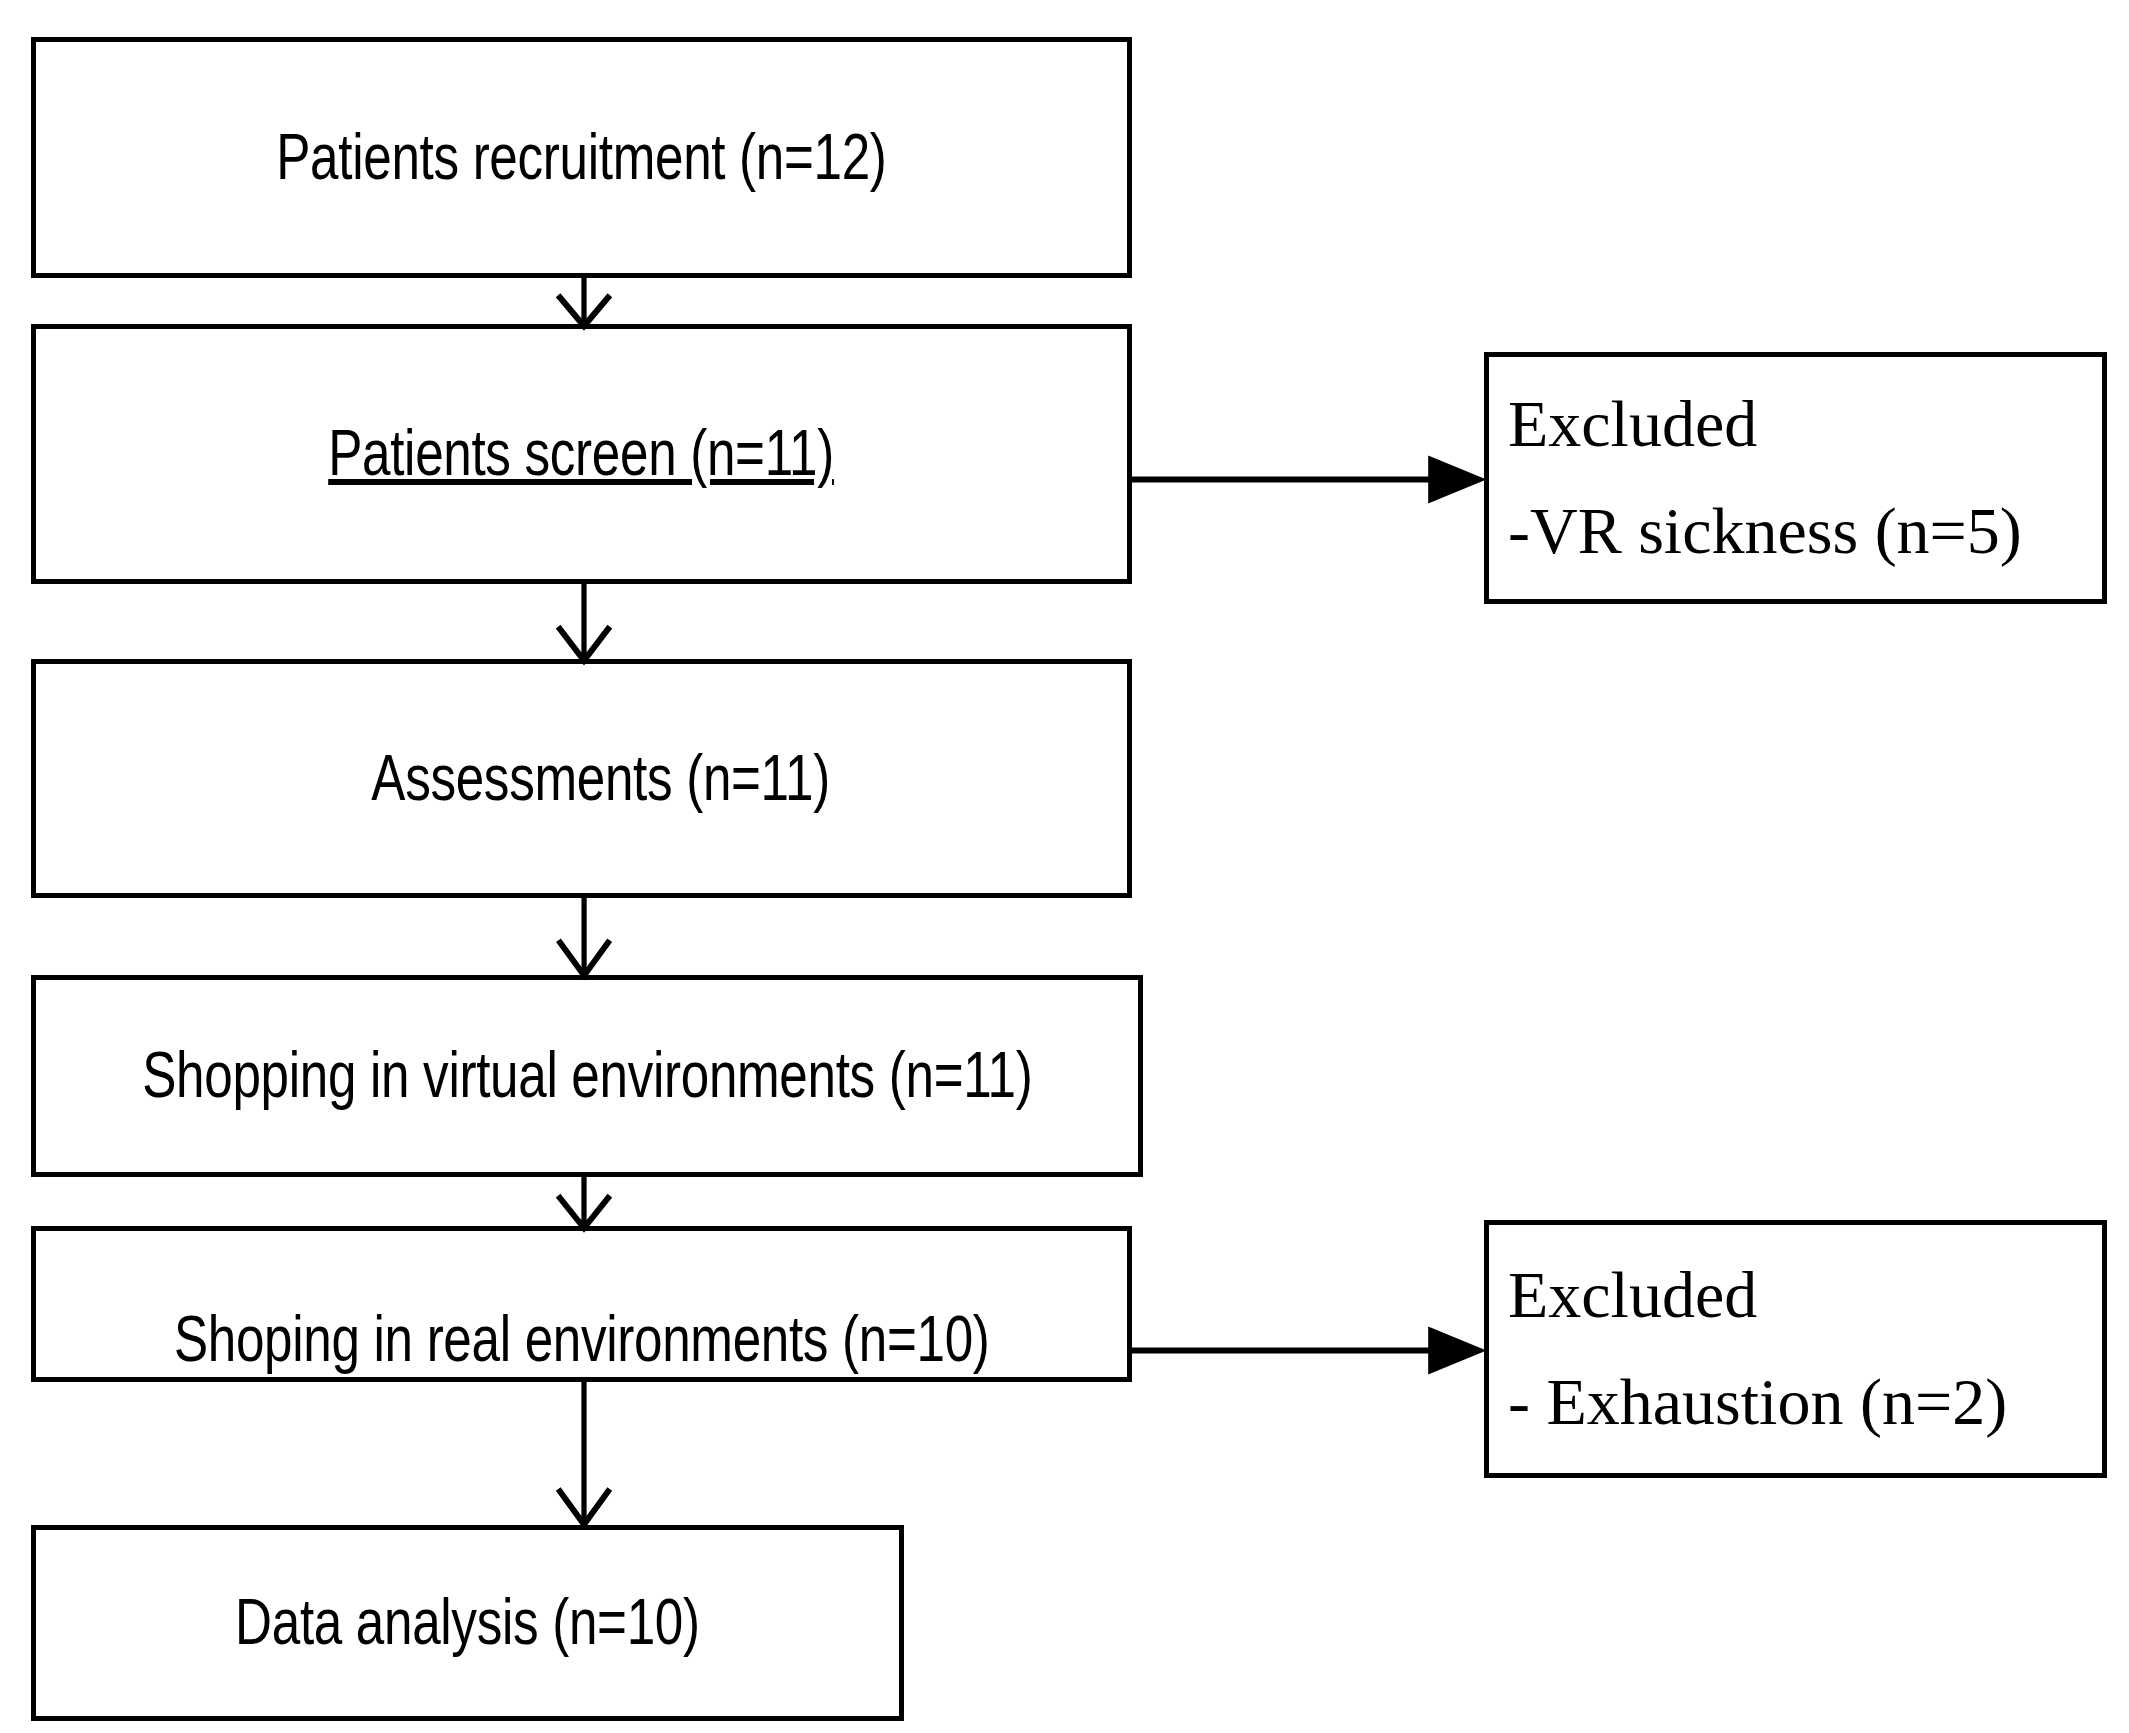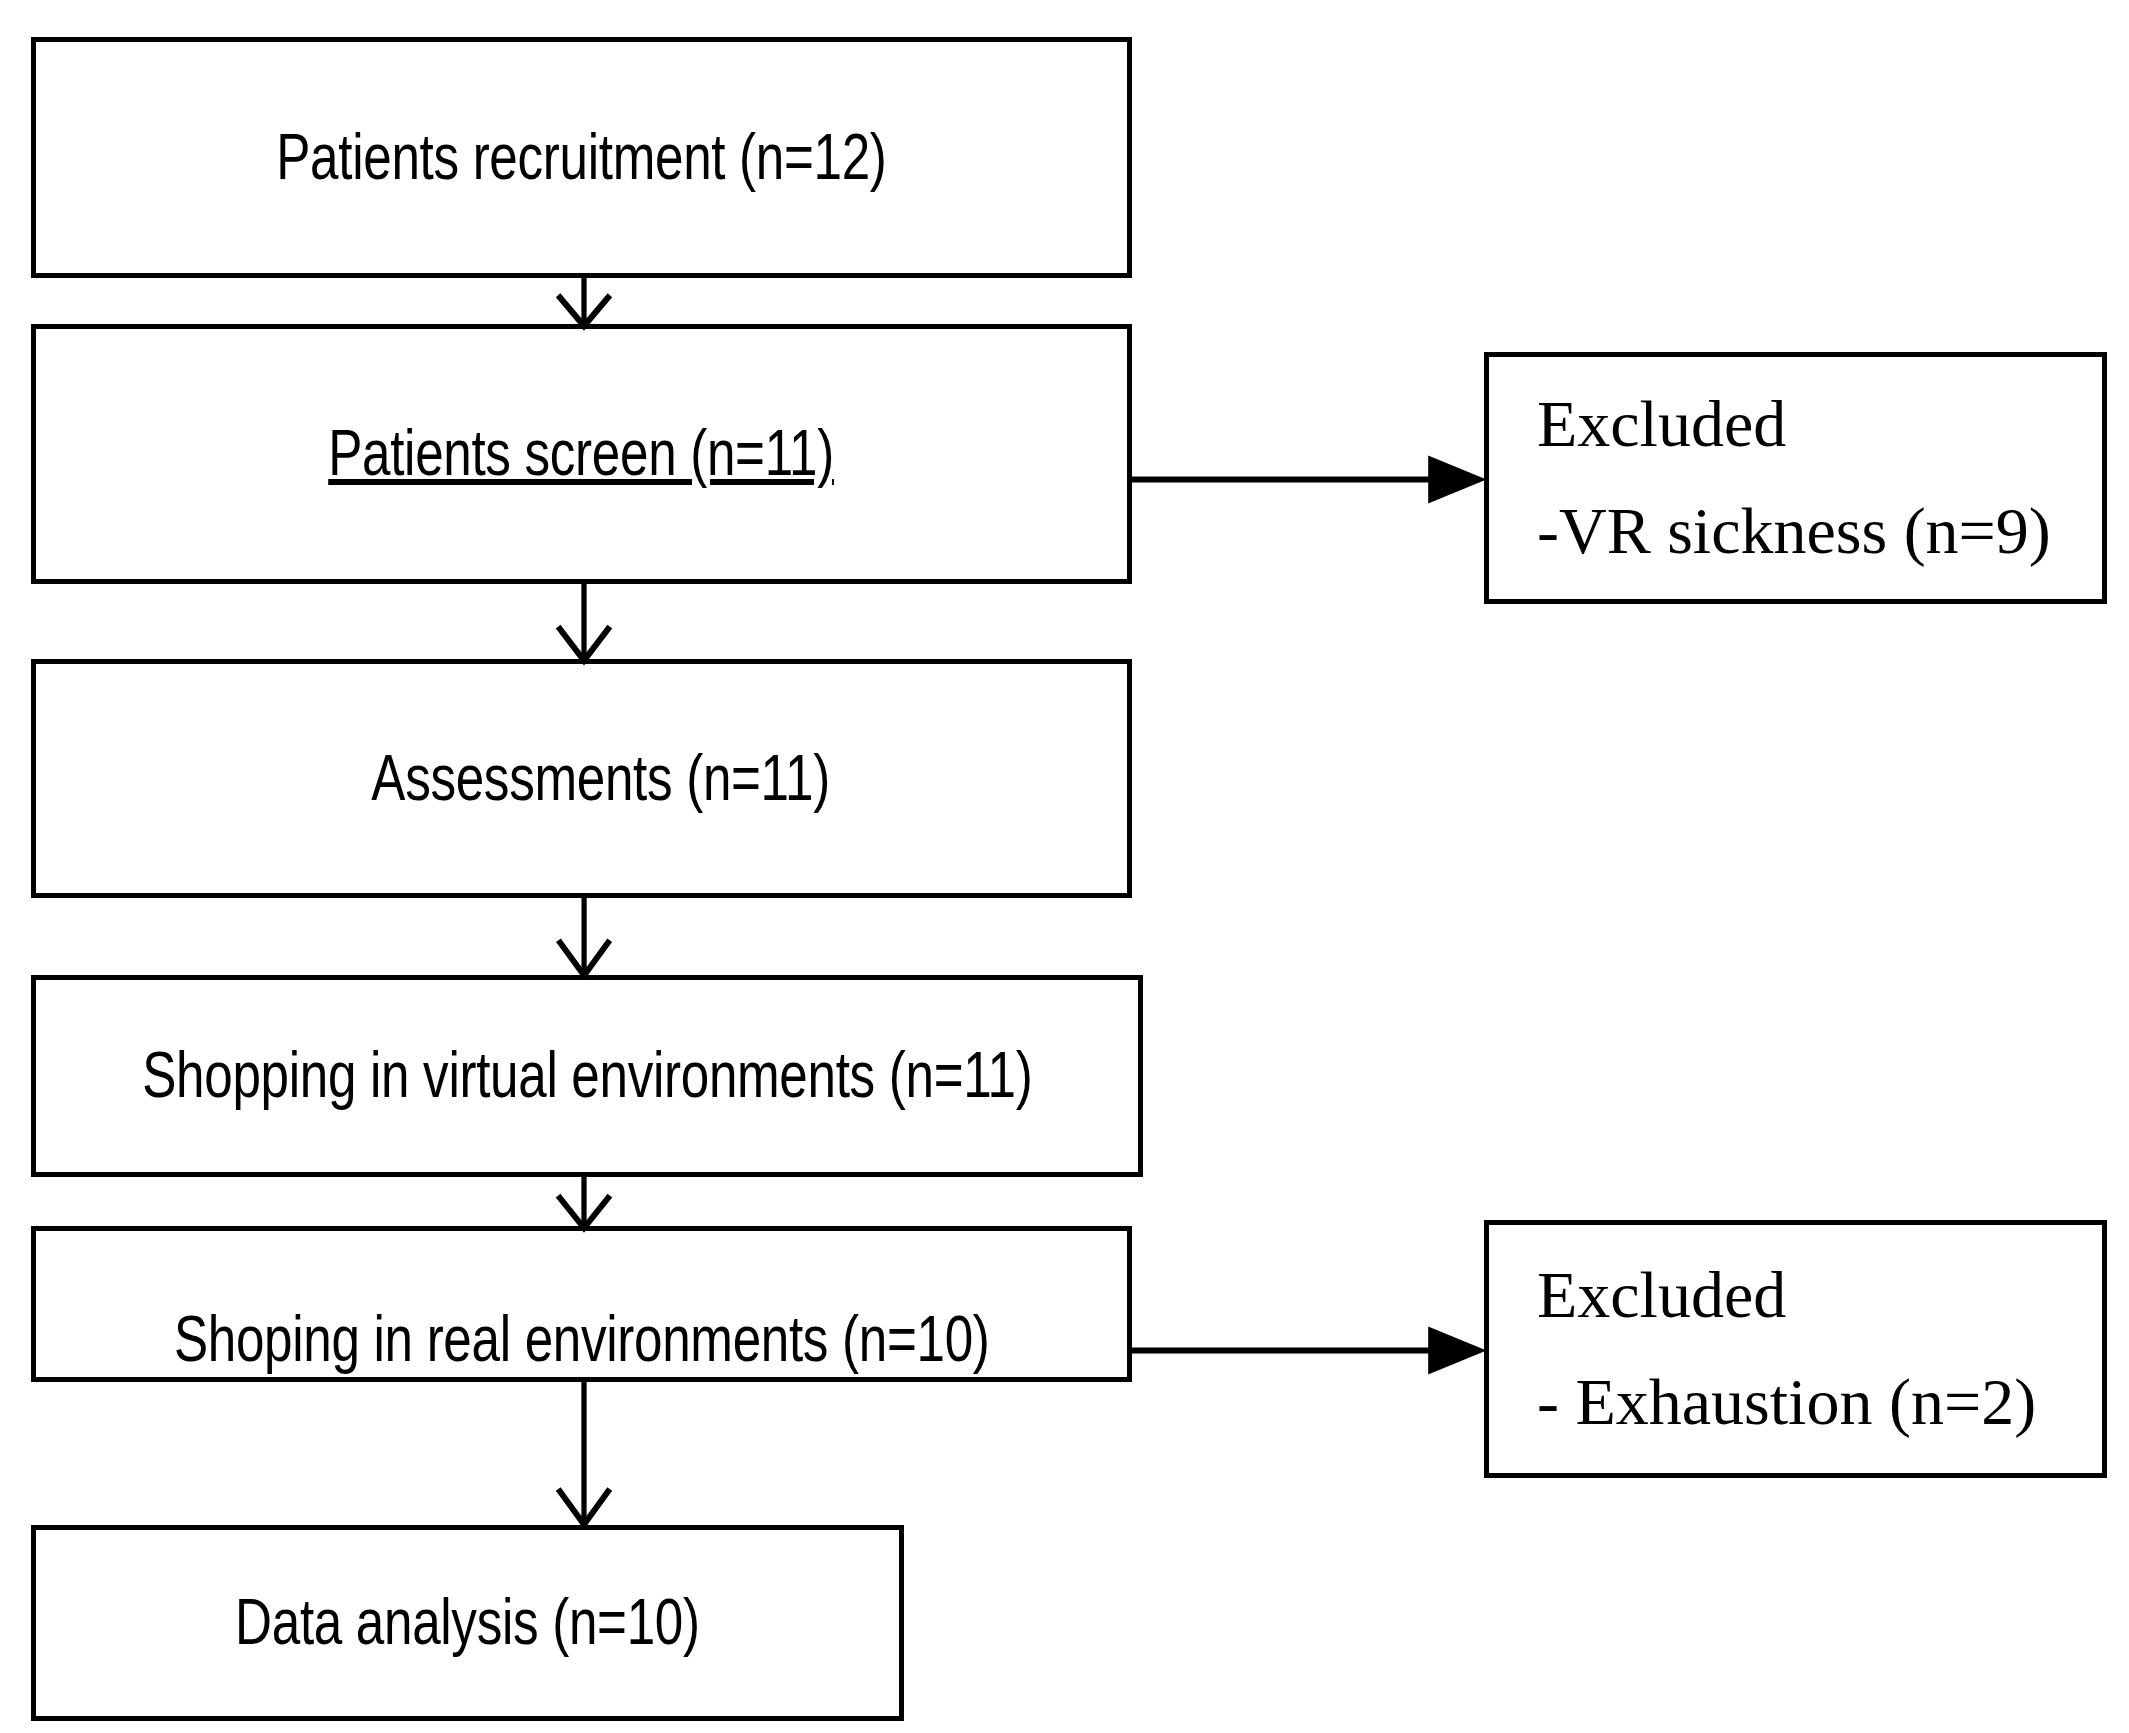--- a/index.html
+++ b/index.html
@@ -34,21 +34,21 @@
     line-height: 1.15;
     color: #000000;
     white-space: nowrap;
     transform: scaleX(0.80);
     transform-origin: center center;
     letter-spacing: -0.4px;
   }
   
   .excl-node {
     justify-content: flex-start;
-    padding-left: 48px;
+    padding-left: 19px;
   }
   .excl-node .node-lines {
     font-family: "Liberation Serif", "DejaVu Serif", serif;
     font-size: 66px;
     line-height: 1.62;
     color: #000000;
     white-space: nowrap;
     text-align: left;
   }
   .excl-node .node-lines > div { display: block; }
@@ -85,21 +85,21 @@
     <span class="node-label">Shoping in real environments (n=10)</span>
   </div>
 
   <div class="node flow-node" style="left:31px; top:1525px; width:873px; height:196px;">
     <span class="node-label">Data analysis (n=10)</span>
   </div>
 
   <div class="node excl-node" style="left:1484px; top:352px; width:623px; height:252px;">
     <div class="node-lines">
       <div>Excluded</div>
-      <div>-VR sickness (n=9)</div>
+      <div>-VR sickness (n=5)</div>
     </div>
   </div>
 
   <div class="node excl-node" style="left:1484px; top:1220px; width:623px; height:258px;">
     <div class="node-lines">
       <div>Excluded</div>
       <div>- Exhaustion (n=2)</div>
     </div>
   </div>
 

